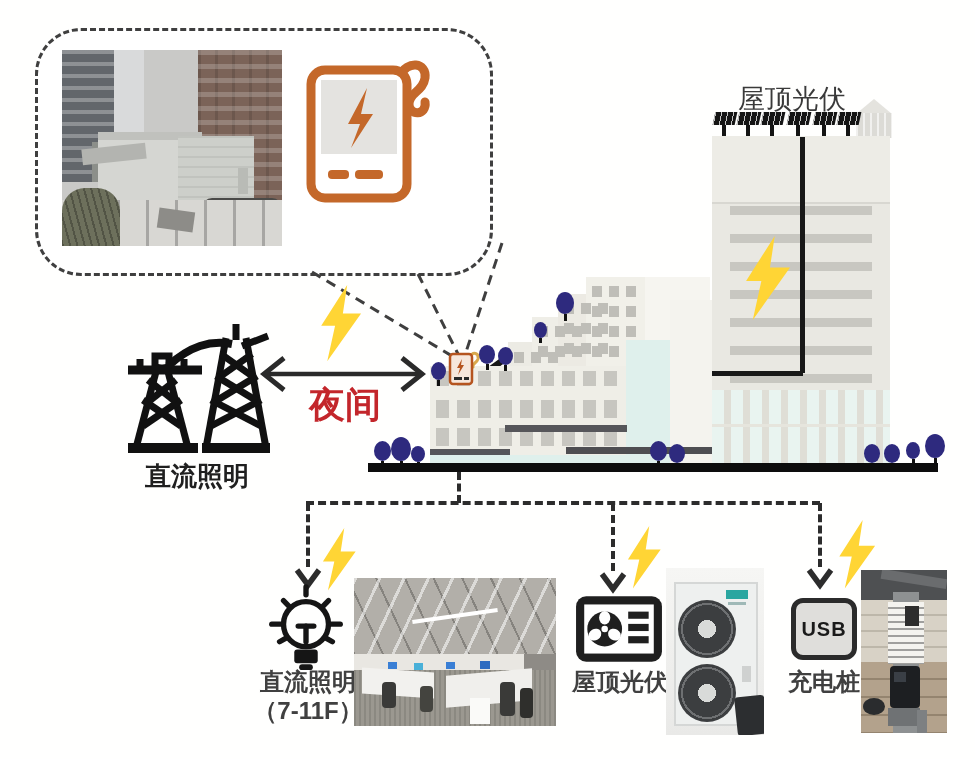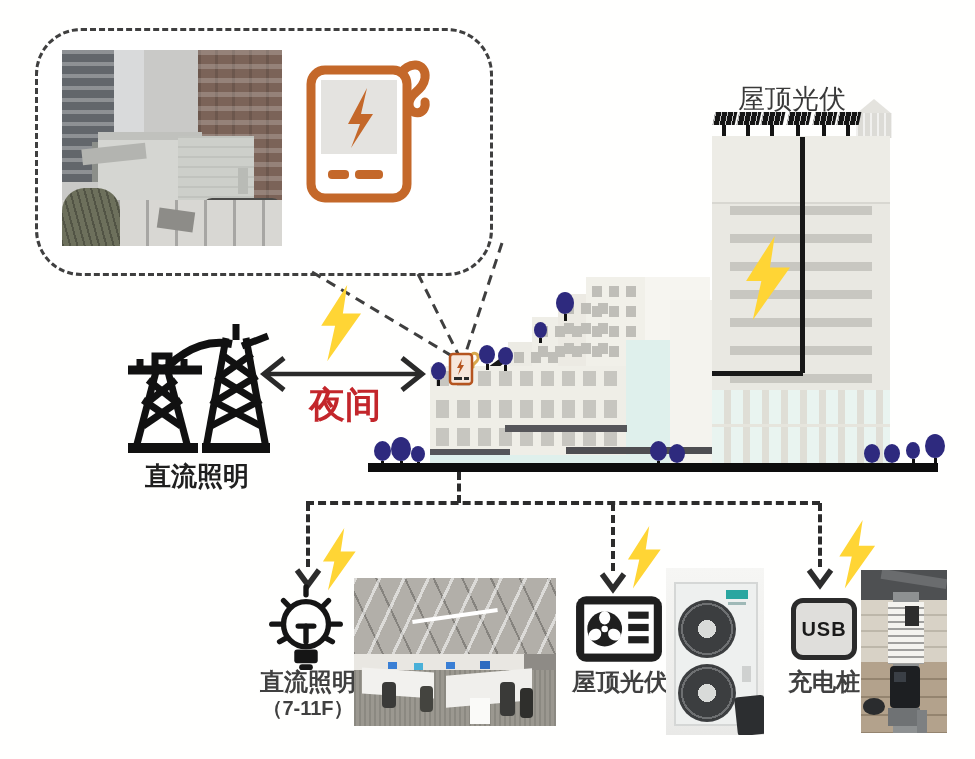--- a/index.html
+++ b/index.html
@@ -292,21 +292,21 @@
       <line x1="45" y1="6" x2="45" y2="14"></line>
       <line x1="22" y1="20" x2="28" y2="26"></line>
         <line x1="68" y1="20" x2="62" y2="26"></line>
       <line x1="18" y1="62" x2="25" y2="58"></line>
         <line x1="72" y1="62" x2="65" y2="58"></line>
     </g>
     <rect x="33" y="70" width="24" height="14" rx="3" fill="#151515"></rect>
     <rect x="38" y="85" width="14" height="6" rx="3" fill="#151515"></rect>
   </svg>
   <div class="lbl graylbl" style="left:248px;top:668px;width:120px;font-size:24px;">直流照明</div>
-  <div class="lbl graylbl" style="left:248px;top:697px;width:120px;font-size:20px;">（7-11F）</div>
+  <div class="lbl graylbl" style="left:248px;top:697px;width:120px;font-size:24px;">（7-11F）</div>
 
   <div class="photo" style="left:354px;top:578px;width:202px;height:148px;background:#b8b5b0;">
     <div class="abs" style="left:0;top:0;width:202px;height:78px;
          background:repeating-linear-gradient(115deg,rgba(255,255,255,.55) 0 3px,transparent 3px 22px),
                     repeating-linear-gradient(65deg,rgba(90,88,84,.5) 0 2px,transparent 2px 26px),#b2afa9;"></div>
     <div class="abs" style="left:58px;top:36px;width:86px;height:4px;background:#ffffff;transform:rotate(-8deg);"></div>
     <div class="abs" style="left:0;top:76px;width:202px;height:16px;background:#e9e7e2;"></div>
     <div class="abs" style="left:170px;top:76px;width:32px;height:72px;background:#8e8b86;"></div>
     <div class="abs" style="left:0;top:92px;width:202px;height:56px;
          background:repeating-linear-gradient(90deg,rgba(0,0,0,.10) 0 2px,transparent 2px 5px),#9b9890;"></div>

